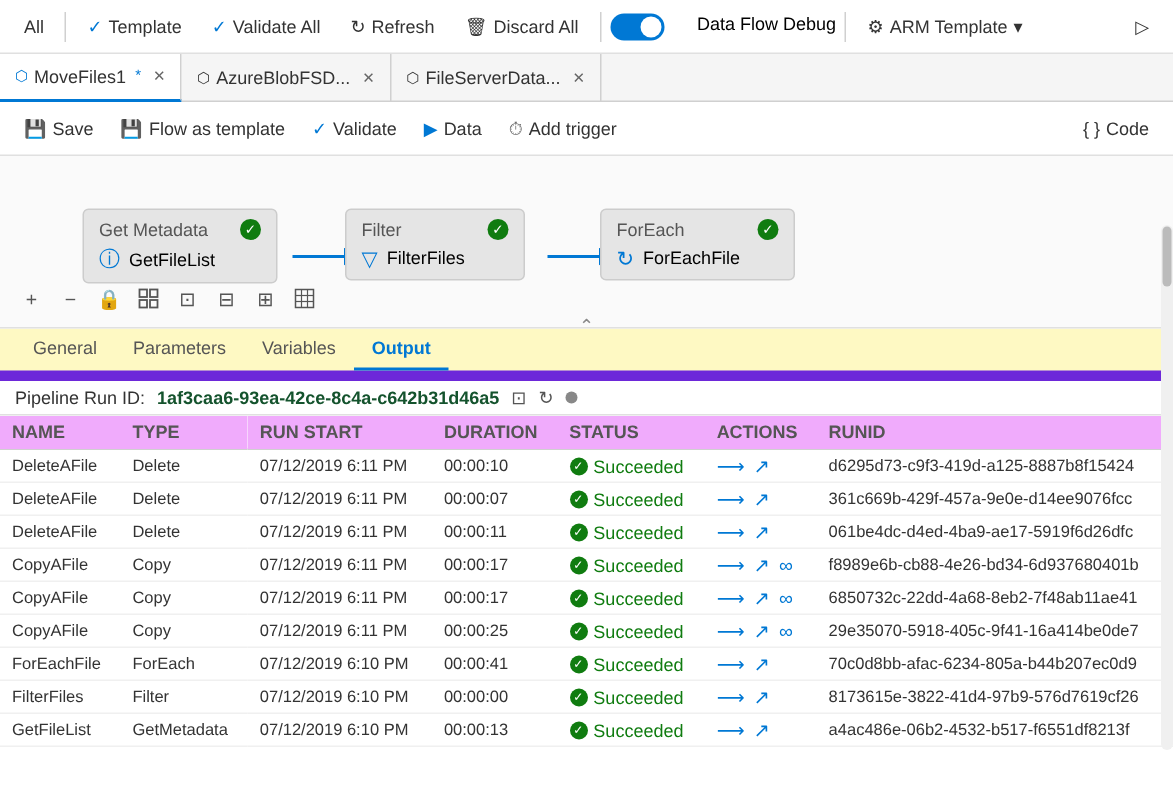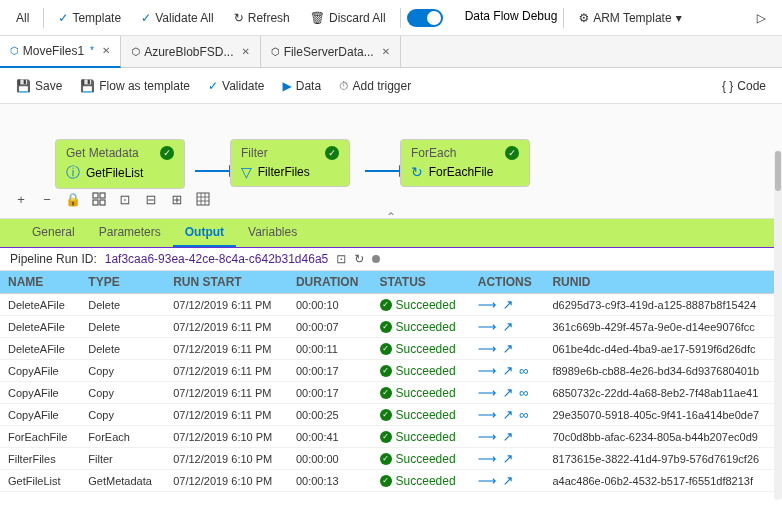--- a/index.html
+++ b/index.html
@@ -51,59 +51,59 @@
     .canvas-toolbar {
       position: absolute; left: 10px; bottom: 8px; display: flex; gap: 4px; align-items: center;
     }
     .canvas-tool-btn {
       width: 22px; height: 22px; display: flex; align-items: center; justify-content: center;
       cursor: pointer; color: #555; font-size: 13px; border: none; background: transparent;
     }
 
     
     .node {
-      position: absolute; background: #bef264; border: 1px solid #ccc; border-radius: 4px;
+      position: absolute; background: #e5e5e5; border: 1px solid #ccc; border-radius: 4px;
       padding: 6px 10px; min-width: 120px; cursor: pointer; text-align: right;
     }
     .node-header {
       display: flex; align-items: center; justify-content: space-between;
       font-size: 11px; color: #555; margin-bottom: 4px;
     }
     .node-body {
       display: flex; align-items: center; gap: 6px; font-size: 12px; font-weight: 500;
     }
     .success-dot {
       width: 14px; height: 14px; background: #107c10; border-radius: 50; color: #fff;
       font-size: 9px; display: flex; align-items: center; justify-content: center; border-radius: 50%;
     }
 
     
     .sub-tabs {
-      display: flex; border-bottom: 1px solid #6d28d9; background: #bef264; padding: 0 20px;
+      display: flex; border-bottom: 7px solid #6d28d9; background: #fef9c3; padding: 0 10px;
     }
     .sub-tab {
       padding: 6px 12px; cursor: pointer; color: #555; font-size: 12px; border-bottom: 2px solid transparent;
     }
     .sub-tab.active { color: #0078d4; border-bottom: 2px solid #0078d4; font-weight: 600; }
 
     
     .output-area {
       height: calc(526px - 36px - 32px - 36px - 120px - 30px);
       overflow-y: auto; background: #fff;
     }
     .pipeline-run-id-bar {
       display: flex; align-items: center; gap: 8px; padding: 4px 10px;
       border-bottom: 1px solid #e0e0e0; font-size: 11px; color: #333;
     }
-    .run-id-val { font-weight: 400; color: #4c1d95; }
+    .run-id-val { font-weight: 700; color: #14532d; }
 
     .data-table { width: 100%; border-collapse: collapse; }
     .data-table th {
       text-align: left; padding: 4px 8px; font-size: 11px; font-weight: 600;
-      color: #555; border-bottom: 1px solid #d0d0d0; background: #7dd3fc; position: sticky; top: 0;
+      color: #555; border-bottom: 1px solid #d0d0d0; background: #f0abfc; position: sticky; top: 0;
     }
     .data-table td {
       padding: 3px 8px; font-size: 11px; color: #333; border-bottom: 1px solid #f0f0f0;
     }
 
     .status-success {
       display: flex; align-items: center; gap: 4px; color: #107c10;
     }
     .status-dot {
       width: 12px; height: 12px; background: #107c10; border-radius: 50%; color: #fff;
@@ -279,25 +279,25 @@
   <div style="position:absolute; bottom:-6px; left:50%; transform:translateX(-50%); cursor:pointer; color:#888; font-size:12px;">⌃</div>
 </div>
 
 <div class="sub-tabs">
   <div class="sub-tab">
     <span>General</span>
   </div>
   <div class="sub-tab">
     <span>Parameters</span>
   </div>
+  <div class="sub-tab">
+    <span>Variables</span>
+  </div>
   <div class="sub-tab active">
     <span>Output</span>
-  </div>
-  <div class="sub-tab">
-    <span>Variables</span>
   </div>
 </div>
 
 <div class="output-area" style="height: calc(526px - 36px - 32px - 36px - 115px - 30px); overflow-y:auto; display:flex; flex-direction:column;">
 
   <div class="pipeline-run-id-bar">
     <span>Pipeline Run ID:</span>
     <span class="run-id-val">1af3caa6-93ea-42ce-8c4a-c642b31d46a5</span>
     <button style="background:none;border:none;cursor:pointer;color:#555;font-size:12px;">⊡</button>
     <button style="background:none;border:none;cursor:pointer;color:#555;font-size:12px;">↻</button>

